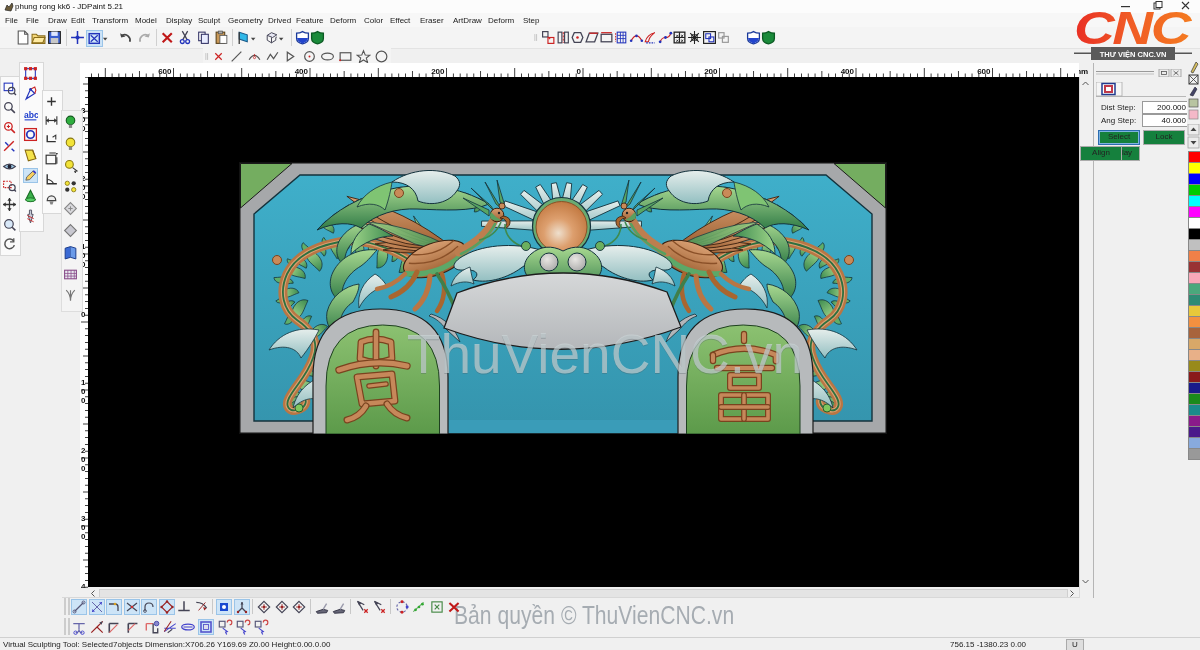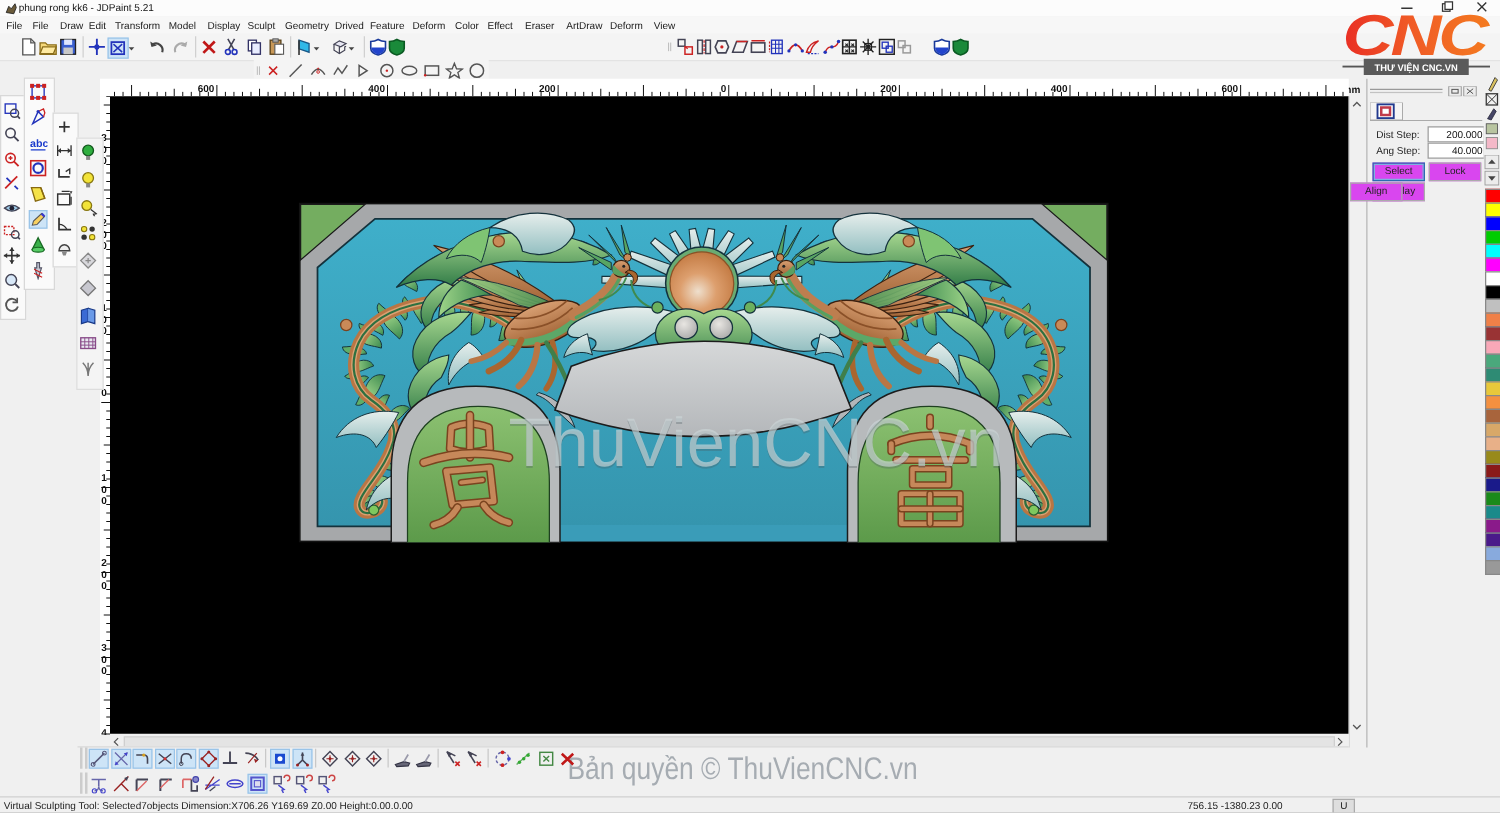--- a/index.html
+++ b/index.html
@@ -14,21 +14,21 @@
 #rulv{left:80px;top:77px;width:8px;height:511px;background:#fff}
 #rulcorner{left:80px;top:63px;width:8px;height:14px;background:#fff}
 #canvas{left:88px;top:77px;width:991px;height:510px;background:#000}
 #vsb{left:1079px;top:77px;width:13px;height:521px;background:#f0f0f0;border-left:1px solid #dadada}
 #hsb{left:88px;top:588px;width:991px;height:10px;background:#f0f0f0}
 #rpanel{left:1093px;top:63px;width:93px;height:535px;background:#f0f0f0;border-left:1px solid #b5b5b5}
 #cstrip{left:1187px;top:60px;width:13px;height:538px;background:#f0f0f0}
 #btb{left:62px;top:597px;width:1017px;height:40px;background:#f0f0f0;border-top:1px solid #d8d8d8}
 #statusbar{left:0;top:637px;width:1200px;height:13px;background:#f0f0f0;border-top:1px solid #d0d0d0;font-size:8px;color:#222}
 .swatch{position:absolute;left:1px;width:11px;height:10px;border:1px solid #888}
-.btn{position:absolute;height:13px;background:#d946ef;border:1px solid #ababab;font-size:8px;
+.btn{position:absolute;height:13px;background:#15803d;border:1px solid #ababab;font-size:8px;
  text-align:center;line-height:12px;color:#222}
 .inp{position:absolute;height:11px;background:#fff;border:1px solid #9a9a9a;font-size:8px;
  text-align:right;line-height:11px;color:#111;padding-right:1px}
 .lbl{position:absolute;font-size:8px;color:#222;white-space:nowrap}
 #wm-bottom{left:454px;top:601px;font-size:25px;color:#9aa1a8;opacity:.85;white-space:nowrap;transform:scaleX(.845);transform-origin:0 0}
 </style></head>
 <body>
 <div class="abs" id="titlebar"></div>
 <svg class="abs" style="left:4px;top:2px" width="10" height="10" viewBox="0 0 10 10">
     <path d="M1 8 L3 3 L5 5 L8 1 L9 4 L7 9 Z" fill="#6b5b3a" stroke="#222" stroke-width=".7"></path>
@@ -52,21 +52,21 @@
     <span style="left:198px">Sculpt</span>
     <span style="left:228px">Geometry</span>
 <span style="left:268px">Drived</span>
     <span style="left:296px">Feature</span>
     <span style="left:330px">Deform</span>
 <span style="left:364px">Color</span>
     <span style="left:390px">Effect</span>
     <span style="left:420px">Eraser</span>
 <span style="left:453px">ArtDraw</span>
     <span style="left:488px">Deform</span>
-    <span style="left:523px">View</span>
+    <span style="left:523px">Step</span>
 </div>
 <div class="abs" id="tb1"></div>
 <div class="abs" id="tb3"></div>
 <div class="abs" id="icons1">
     <svg style="position:absolute;left:15px;top:30px;" width="15" height="15" viewBox="0 0 14 14">
       <path d="M3,1 h6 l3,3 v9 h-9 Z" fill="#fff" stroke="#555" stroke-width="1"></path>
       <path d="M9,1 v3 h3" fill="none" stroke="#555" stroke-width="1"></path>
     </svg>
     <svg style="position:absolute;left:31px;top:30px;" width="15" height="15" viewBox="0 0 14 14">
       <path d="M1,4 h4 l1.5,1.5 H13 v7 H1 Z" fill="#f5d87a" stroke="#8a6d1a" stroke-width="1"></path>

